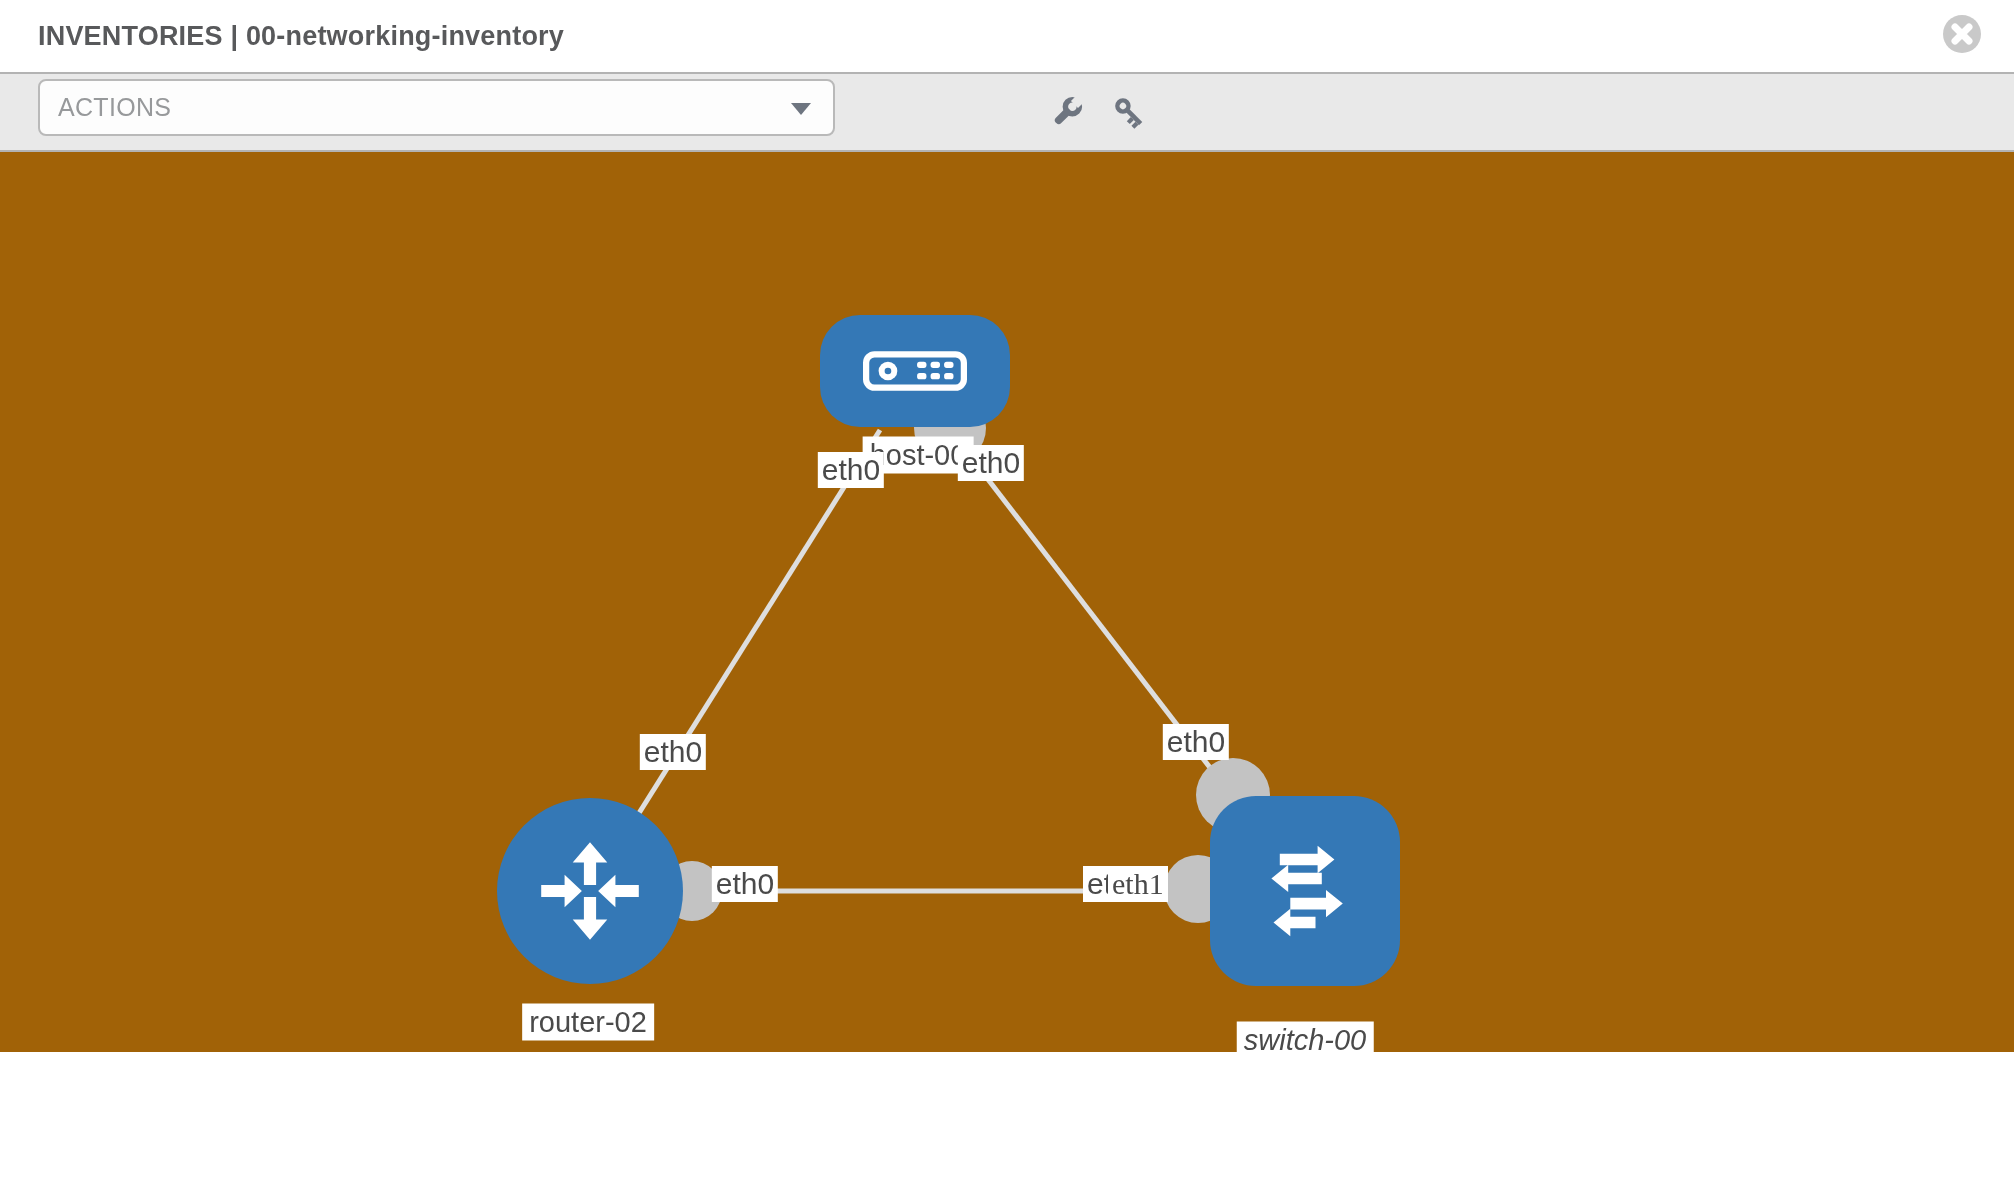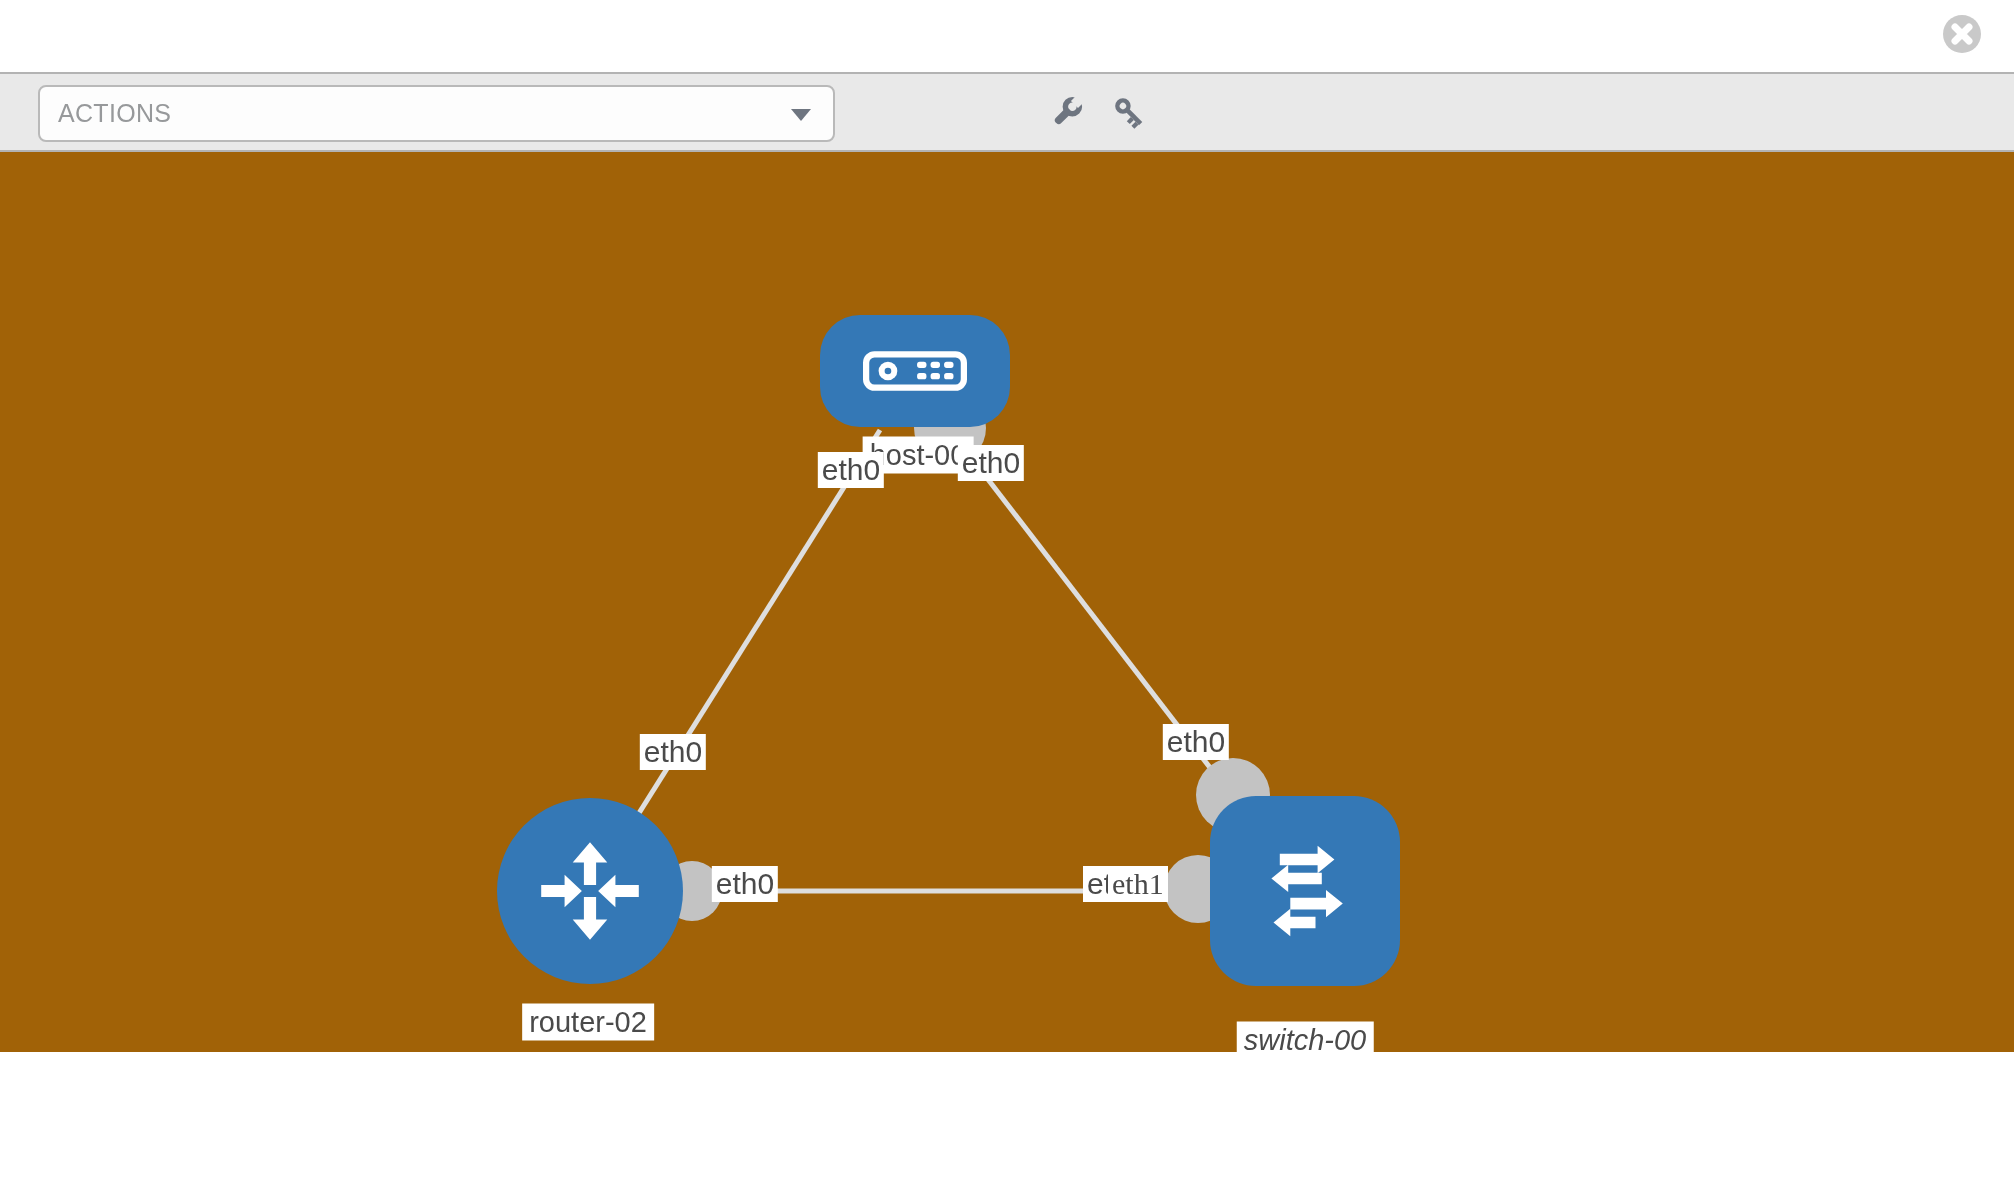--- a/index.html
+++ b/index.html
@@ -8,21 +8,21 @@
 
   
   .header { position:relative; width:100%; height:72px; background:#ffffff; }
   .header-title { position:absolute; left:38px; top:0; height:72px; display:flex; align-items:center;
                   font-size:27px; font-weight:bold; color:#58595b; letter-spacing:0.2px; }
   .close-btn { position:absolute; left:1942px; top:14px; width:40px; height:40px; cursor:pointer; }
 
   
   .toolbar { position:relative; width:100%; height:80px; background:#e9e9e9;
              border-top:2px solid #b3b3b3; border-bottom:2px solid #b3b3b3; }
-  .combo { position:absolute; top:11px; height:57px; background:#fdfdfd;
+  .combo { position:absolute; top:5px; height:57px; background:#fdfdfd;
            border:2px solid #b9b9b9; border-radius:8px; }
   .combo-actions { left:38px;  width:797px; }
   .combo-search  { left:1182px; width:796px; }
   .combo-text { position:absolute; left:18px; top:0; height:53px; display:flex; align-items:center;
                 font-size:25px; color:#97999b; letter-spacing:0.3px; }
   .caret { position:absolute; right:22px; top:22px; width:0; height:0;
            border-left:10px solid transparent; border-right:10px solid transparent;
            border-top:12px solid #6e7580; }
   .tool-icon-btn { position:absolute; top:21px; width:36px; height:36px; cursor:pointer; }
   .btn-wrench { left:1048px; }
@@ -42,20 +42,21 @@
                 background:#ffffff; padding:2px 7px; font-size:29px; color:#4a4a4a; white-space:nowrap; }
   .iface-label { position:absolute; z-index:3; transform:translate(-50%,-50%);
                  background:#ffffff; padding:1px 4px; font-size:30px; color:#4a4a4a; white-space:nowrap; }
   .iface-abs { transform:translateY(-50%); } 
   .iface-over { z-index:4; }
 </style>
 </head>
 <body>
 
 <div class="header">
+  <div class="header-title">INVENTORIES | 00-networking-inventory</div>
   <svg class="close-btn" viewBox="0 0 40 40">
     <circle cx="20" cy="20" r="19" fill="#c9c9c9"></circle>
     <path d="M13 13 L27 27 M27 13 L13 27" stroke="#ffffff" stroke-width="7" stroke-linecap="round"></path>
   </svg>
 </div>
 
 <div class="toolbar">
   <div class="combo combo-actions">
     <span class="combo-text">ACTIONS</span>
     <span class="caret"></span>

